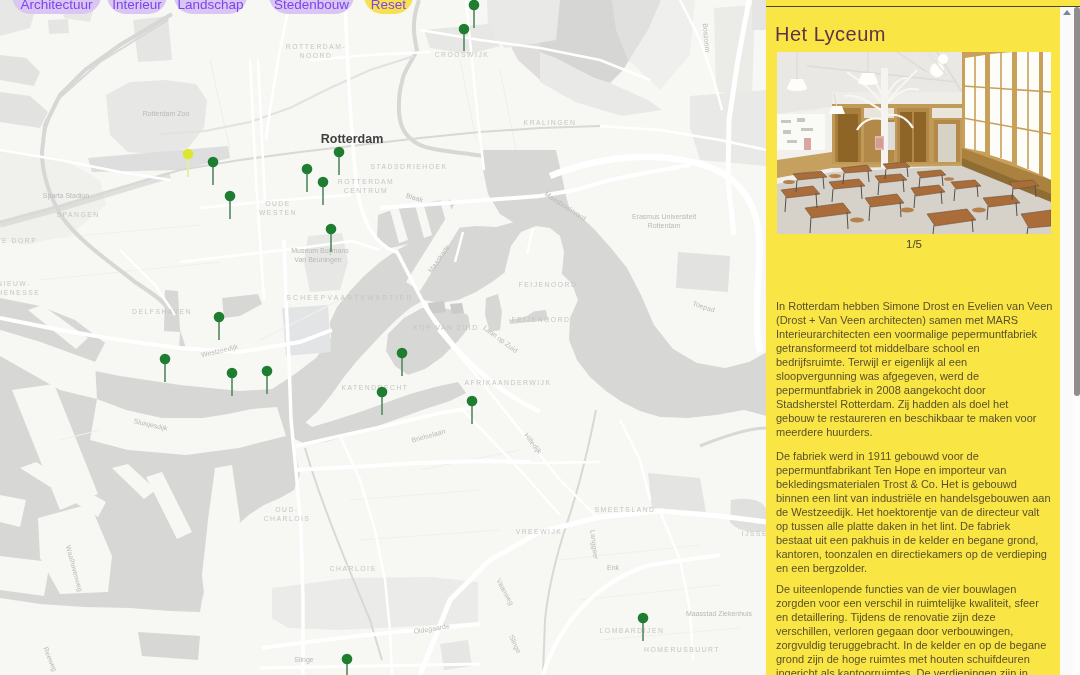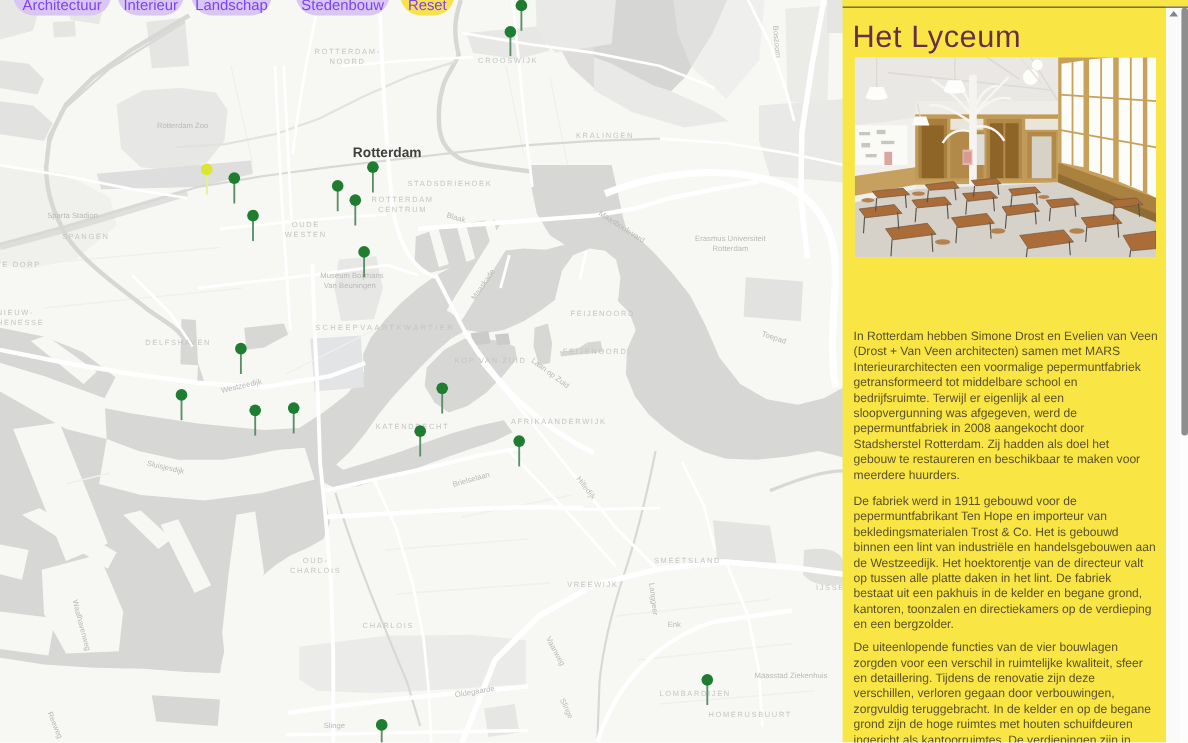--- a/index.html
+++ b/index.html
@@ -7,21 +7,21 @@
 #app{position:relative;width:1080px;height:675px;}
 #map{position:absolute;left:0;top:0;}
 .pill{position:absolute;top:-23px;height:37px;border-radius:19px;background:#d9c6f3;color:#7d43ee;font-size:13.5px;font-family:"Liberation Sans",sans-serif;border:none;display:flex;align-items:flex-end;justify-content:center;padding-bottom:2px;box-sizing:border-box;}
 #side{position:absolute;left:766px;top:0;width:294px;height:675px;background:#f9e644;box-sizing:border-box;}
 #sideTopLine{position:absolute;left:766px;top:6px;width:314px;height:1px;background:#4a4336;z-index:5;}
 #sideTopStrip{position:absolute;left:766px;top:0;width:314px;height:6px;background:#f9e644;z-index:4;}
 #sbTrack{position:absolute;left:1060px;top:6px;width:13px;height:669px;background:#fafafa;}
 #sbArrow{position:absolute;left:1063px;top:10px;width:0;height:0;border-left:4px solid transparent;border-right:4px solid transparent;border-bottom:5px solid #7b8794;}
 #pgTrack{position:absolute;left:1073px;top:6px;width:7px;height:669px;background:#fdfdfd;}
 #pgThumb{position:absolute;left:1074px;top:7px;width:6px;height:389px;background:#8e8e8e;border-radius:3px;}
-#side h1{position:absolute;left:9px;top:23px;margin:0;font-size:28px;font-weight:normal;color:#643048;letter-spacing:0.5px;line-height:22px;}
+#side h1{position:absolute;left:9px;top:23px;margin:0;font-size:20px;font-weight:normal;color:#643048;letter-spacing:0.5px;line-height:22px;}
 #photo{position:absolute;left:11px;top:52px;width:274px;height:182px;}
 #count{position:absolute;left:11px;top:238px;width:274px;text-align:center;font-size:11.5px;color:#4c452c;}
 .para{position:absolute;left:10px;width:278px;font-size:11px;line-height:14px;color:#5a502c;}
 </style>
 </head>
 <body>
 <div id="app">
 <svg id="map" width="767" height="675" viewBox="0 0 767 675" xmlns="http://www.w3.org/2000/svg">
 <rect x="0" y="0" width="767" height="675" fill="#f7f7f4"></rect>
 <g id="waters" fill="#d7d7d6" stroke="none">
@@ -419,20 +419,21 @@
 <g fill="#b5824e">
 <ellipse cx="12" cy="130" rx="6" ry="2"></ellipse>
 <ellipse cx="58" cy="124" rx="6" ry="2"></ellipse>
 <ellipse cx="80" cy="168" rx="7" ry="2.5"></ellipse>
 <ellipse cx="130" cy="158" rx="7" ry="2.5"></ellipse>
 <ellipse cx="202" cy="158" rx="7" ry="2.5"></ellipse>
 <ellipse cx="172" cy="127" rx="5" ry="1.8"></ellipse>
 </g>
 </svg>
 </div>
+<div id="count">1/5</div>
 <div class="para" style="top:299px;">In Rotterdam hebben Simone Drost en Evelien van Veen<br>(Drost + Van Veen architecten) samen met MARS<br>Interieurarchitecten een voormalige pepermuntfabriek<br>getransformeerd tot middelbare school en<br>bedrijfsruimte. Terwijl er eigenlijk al een<br>sloopvergunning was afgegeven, werd de<br>pepermuntfabriek in 2008 aangekocht door<br>Stadsherstel Rotterdam. Zij hadden als doel het<br>gebouw te restaureren en beschikbaar te maken voor<br>meerdere huurders.</div>
 <div class="para" style="top:449px;">De fabriek werd in 1911 gebouwd voor de<br>pepermuntfabrikant Ten Hope en importeur van<br>bekledingsmaterialen Trost &amp; Co. Het is gebouwd<br>binnen een lint van industriële en handelsgebouwen aan<br>de Westzeedijk. Het hoektorentje van de directeur valt<br>op tussen alle platte daken in het lint. De fabriek<br>bestaat uit een pakhuis in de kelder en begane grond,<br>kantoren, toonzalen en directiekamers op de verdieping<br>en een bergzolder.</div>
 <div class="para" style="top:582px;">De uiteenlopende functies van de vier bouwlagen<br>zorgden voor een verschil in ruimtelijke kwaliteit, sfeer<br>en detaillering. Tijdens de renovatie zijn deze<br>verschillen, verloren gegaan door verbouwingen,<br>zorgvuldig teruggebracht. In de kelder en op de begane<br>grond zijn de hoge ruimtes met houten schuifdeuren<br>ingericht als kantoorruimtes. De verdiepingen zijn in</div>
 </div>
 <div id="sideTopStrip"></div>
 <div id="sideTopLine"></div>
 <div id="sbTrack"></div>
 <div id="sbArrow"></div>
 <div id="pgTrack"></div>
 <div id="pgThumb"></div>

